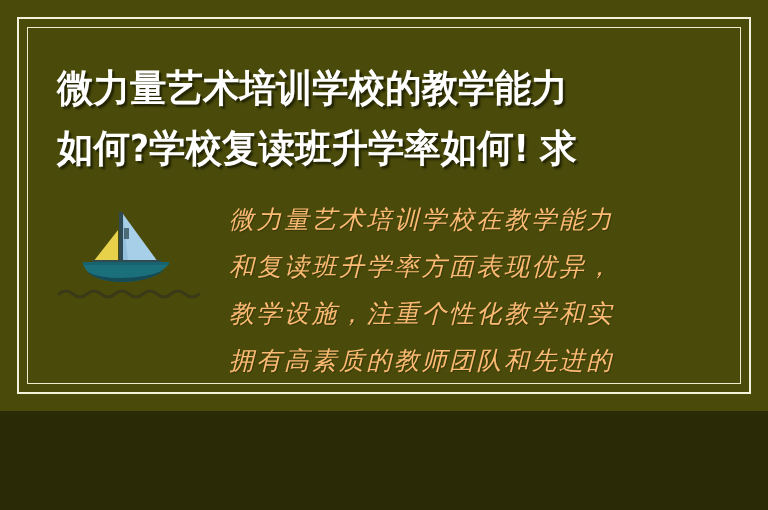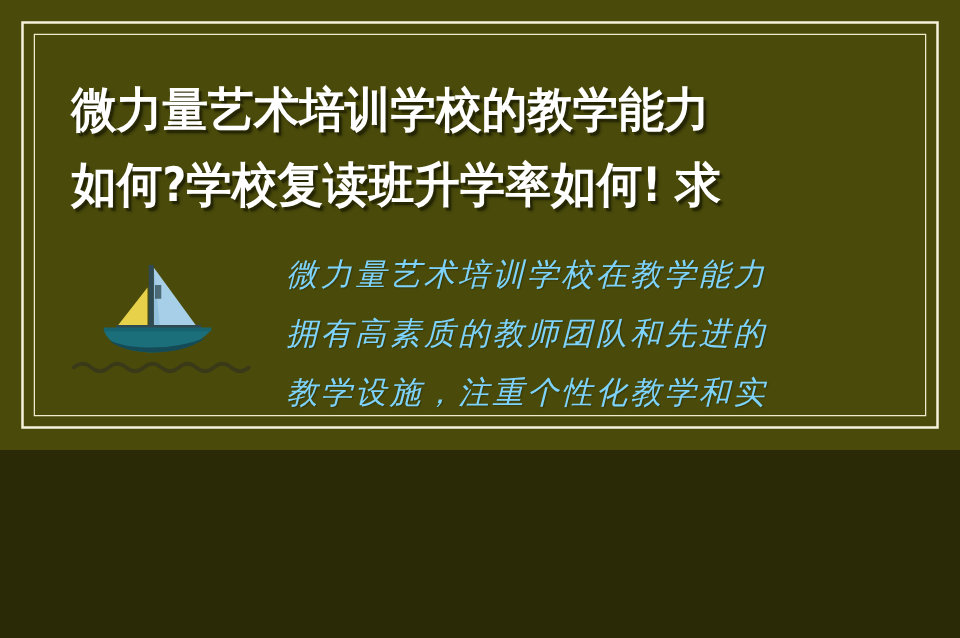--- a/index.html
+++ b/index.html
@@ -10,21 +10,21 @@
   body {
     width: 768px;
     height: 510px;
     overflow: hidden;
     font-family: "Liberation Sans", "DejaVu Sans", sans-serif;
   }
 
   #poster {
     position: relative;
     width: 768px;
-    height: 360px;
+    height: 411px;
     background: #4a4b0a;
     overflow: hidden;
   }
 
   
   .frame-outer {
     position: absolute;
     left: 17px;
     top: 17px;
     right: 17px;
@@ -82,21 +82,21 @@
     flex: 0 0 168px;
     padding-top: 6px;
   }
 
   .body-col {
     flex: 1 1 auto;
     padding-left: 4px;
   }
 
   .body-line {
-    color: #7dd3fc;
+    color: #fdba74;
     font-size: 25px;
     line-height: 47px;
     letter-spacing: 2.5px;
     white-space: nowrap;
     font-family: "DejaVu Serif", "Liberation Serif", serif;
     font-style: italic;
     font-weight: 500;
     text-shadow: 1px 1px 1px rgba(15,15,0,0.30);
   }
 
@@ -139,19 +139,20 @@
 
           <rect x="26" y="60" width="86" height="3" fill="#17646f"></rect>
 
           <path d="M2 92 q7 -6 14 0 t14 0 t14 0 t14 0 t14 0 t14 0 t14 0 t14 0 t14 0 t14 0" fill="none" stroke="#3a3a18" stroke-width="3" stroke-linecap="round"></path>
         </svg>
       </span>
     </div>
 
     <div class="body-col">
       <div class="body-line">微力量艺术培训学校在教学能力</div>
+      <div class="body-line">和复读班升学率方面表现优异，</div>
+      <div class="body-line">教学设施，注重个性化教学和实</div>
       <div class="body-line">拥有高素质的教师团队和先进的</div>
-      <div class="body-line">教学设施，注重个性化教学和实</div>
     </div>
 
   </div>
 
 </div>
 
 </body></html>

